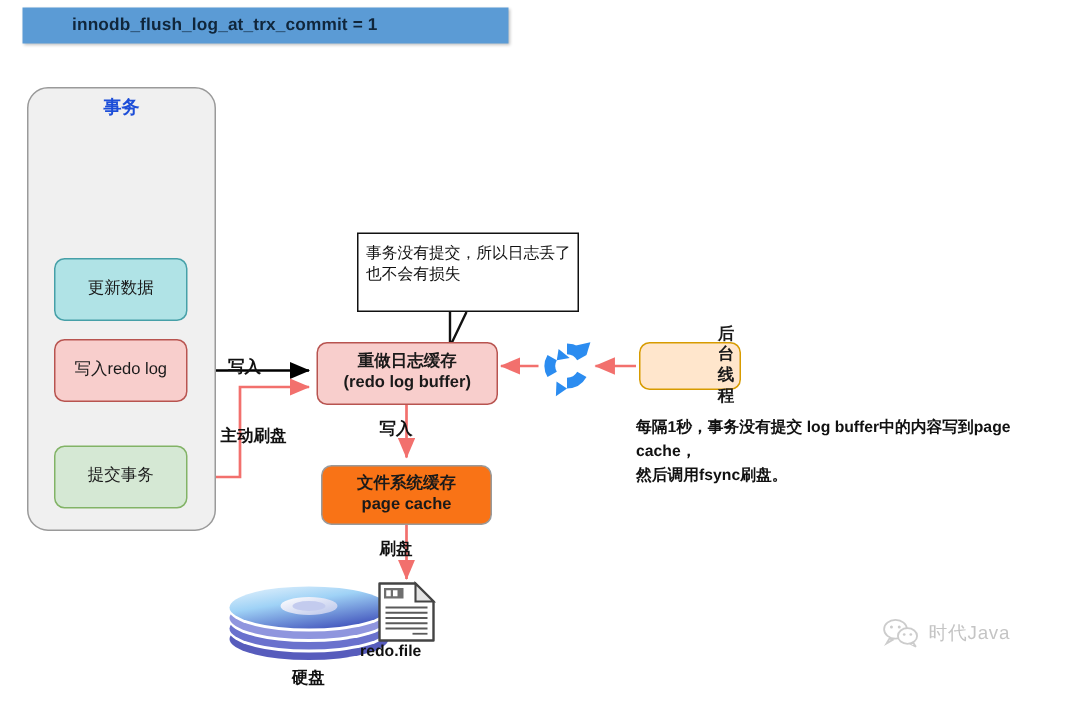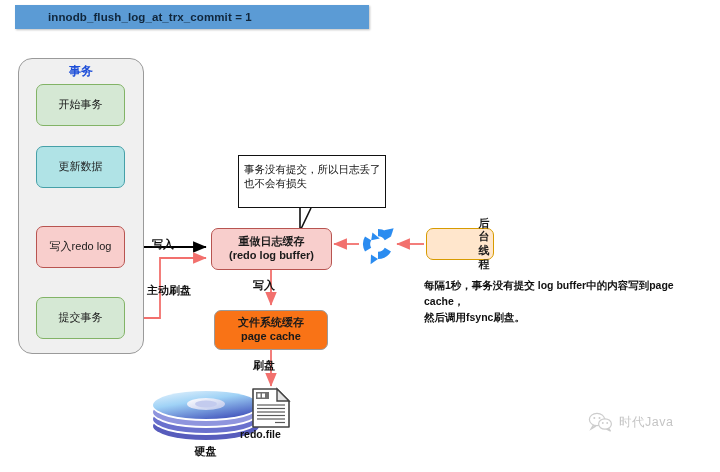--- a/index.html
+++ b/index.html
@@ -7,21 +7,21 @@
     width:720px;height:472px;
     background:#ffffff;
     font-family:"Liberation Sans","DejaVu Sans",sans-serif;
     position:relative;overflow:hidden;
   }
   .canvas{position:absolute;left:0;top:0;width:720px;height:472px;}
   .abs{position:absolute;box-sizing:border-box;}
 
   
   .banner{
-    left:15px;top:5px;width:354px;height:24px;
+    left:15px;top:5px;width:324px;height:24px;
     background:#5b9bd5;
     display:flex;align-items:center;
     box-shadow:1px 1px 2px rgba(0,0,0,.25);
   }
   .banner-text{
     font-size:11.5px;font-weight:bold;color:#10263b;
     padding-left:33px;letter-spacing:.1px;white-space:nowrap;
   }
 
   
@@ -39,21 +39,21 @@
     align-items:center;justify-content:center;
     font-size:11px;color:#1a1a1a;line-height:1.25;text-align:center;
   }
   .n-green{background:#d5e8d4;border:1.4px solid #82b366;}
   .n-cyan {background:#b0e3e6;border:1.4px solid #46a0a8;}
   .n-red  {background:#f8cecc;border:1.4px solid #b85450;}
   .n-white{background:#f97316;border:1.4px solid #9a9a9a;}
   .n-orange{background:#ffe6cc;border:1.4px solid #d79b00;padding-left:48px;}
 
   .nd-start  {left:36px;top:84px;width:89px;height:42px;}
-  .nd-update {left:36px;top:146px;width:89px;height:42px;}
+  .nd-update {left:36px;top:172px;width:89px;height:42px;}
   .nd-redo   {left:36px;top:226px;width:89px;height:42px;justify-content:center;}
   .nd-commit {left:36px;top:297px;width:89px;height:42px;}
 
   .nd-buffer {left:211px;top:228px;width:121px;height:42px;font-weight:bold;}
   .nd-buffer .l2{font-weight:bold;}
   .nd-pcache {left:214px;top:310px;width:114px;height:40px;font-weight:bold;}
   .nd-thread {left:426px;top:228px;width:68px;height:32px;font-weight:bold;font-size:11px;}
 
   
   .callout{
@@ -122,23 +122,20 @@
     <polyline points="300,208 300,231 311,208" fill="#fff" stroke="#111" stroke-width="1.6" stroke-linejoin="miter"></polyline>
   </svg>
 
   <div class="abs banner">
     <span class="banner-text">innodb_flush_log_at_trx_commit = 1</span>
   </div>
 
   <div class="abs txn-box"></div>
   <div class="abs txn-title">事务</div>
 
-  <div class="abs node n-green nd-start">
-    <span>开始事务</span>
-  </div>
   <div class="abs node n-cyan nd-update">
     <span>更新数据</span>
   </div>
   <div class="abs node n-red nd-redo">
     <span>写入redo log</span>
   </div>
   <div class="abs node n-green nd-commit">
     <span>提交事务</span>
   </div>
 

